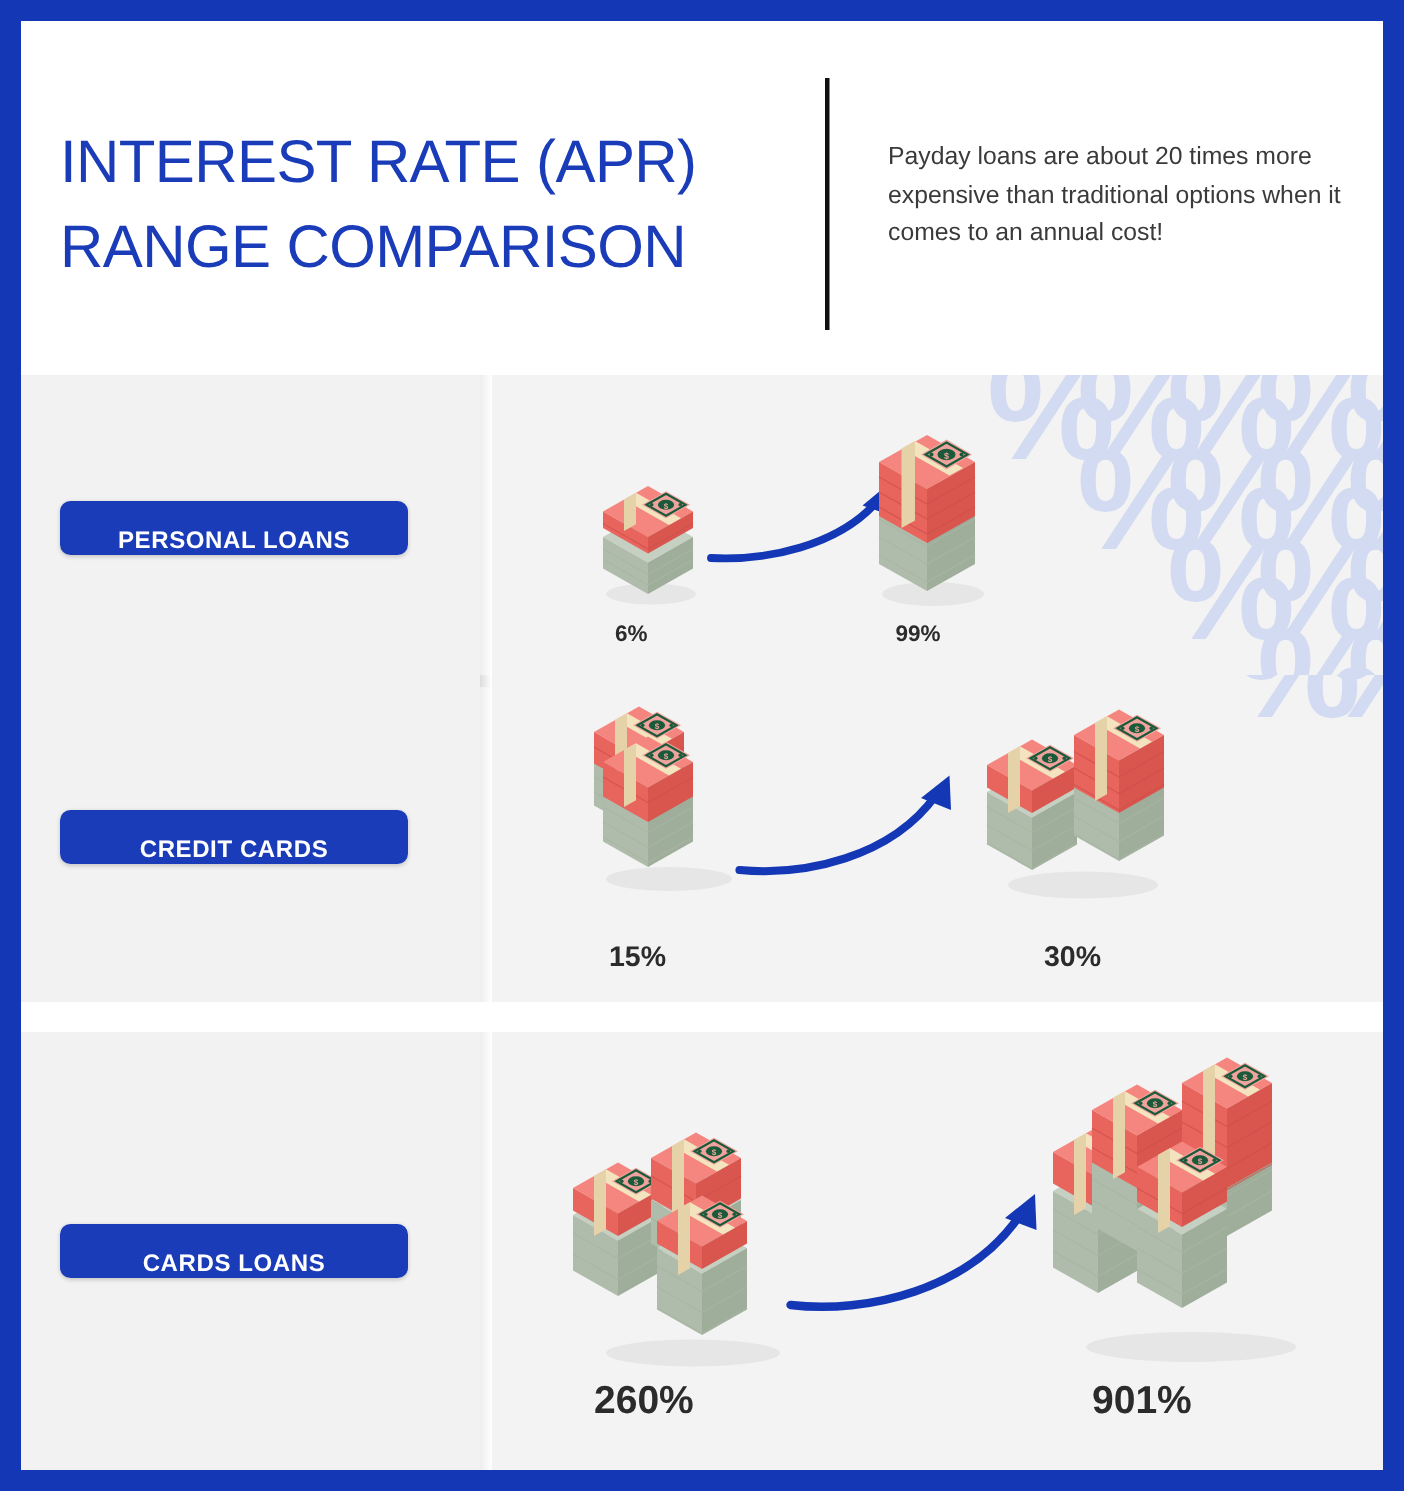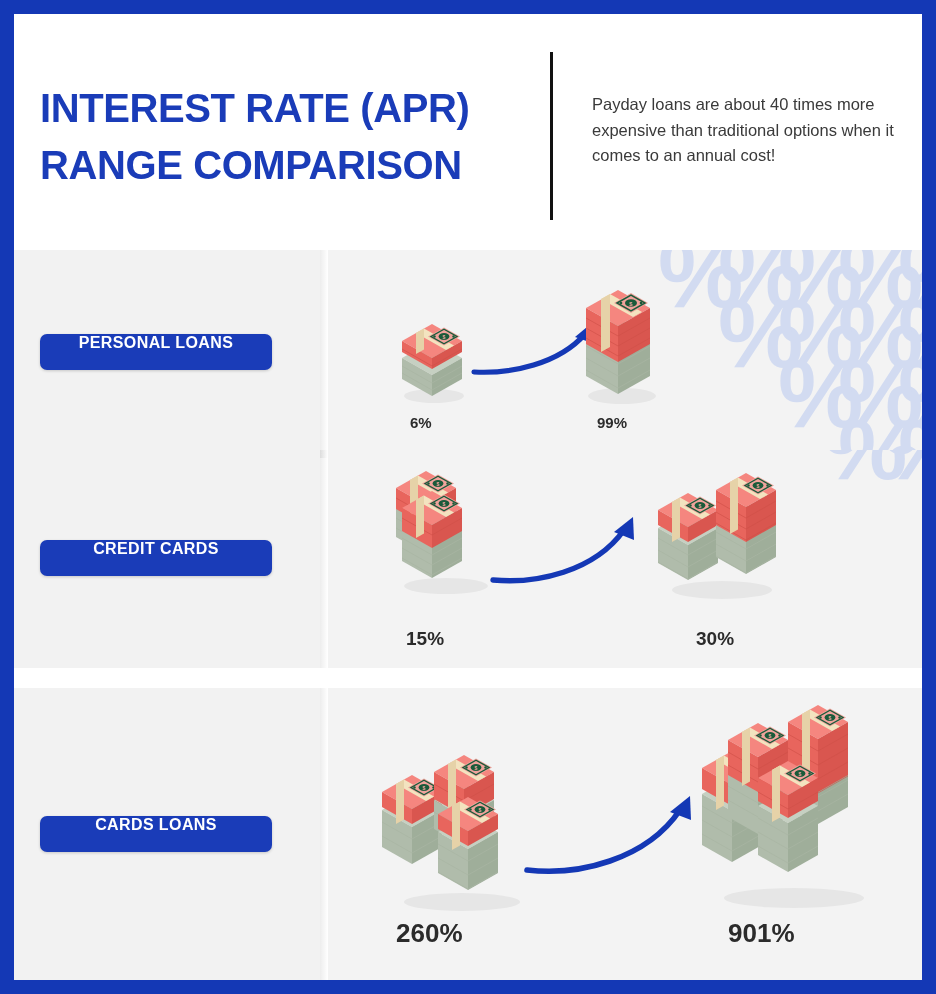--- a/index.html
+++ b/index.html
@@ -26,21 +26,21 @@
   #header {
     position:absolute; left:0; top:0; width:908px; height:236px;
     background:#ffffff;
   }
   #title {
     position:absolute;
     left:26px; top:66px;
     width:480px;
     color:#1a3cb8;
     font-size:40px;
-    font-weight:bold;
+    font-weight:normal;
     line-height:1.42;
     letter-spacing:-0.4px;
   }
   #title .tline { display:block; white-space:nowrap; }
   #header-rule {
     position:absolute;
     left:536px; top:38px;
     width:3px; height:168px;
     background:#111111;
   }
@@ -82,21 +82,21 @@
   .pill {
     position:absolute;
     left:26px;
     width:232px; height:36px;
     background:#1a3cb8;
     border-radius:7px;
     color:#ffffff;
     font-size:16px;
     font-weight:bold;
     letter-spacing:0.4px;
-    display:flex; align-items:flex-start; justify-content:center;
+    display:flex; align-items:flex-end; justify-content:center;
     box-shadow:0 1px 3px rgba(0,0,0,0.18);
   }
   .r1 .pill { top:84px; }
   .r2 .pill { top:90px; }
   .r3 .pill { top:128px; }
 
   
   #pct-bg {
     position:absolute; right:-18px; top:-10px;
     width:300px; height:280px;
@@ -140,21 +140,21 @@
 
 <div id="frame">
   <div id="canvas">
 
     <div id="header">
       <div id="title">
         <span class="tline">INTEREST RATE (APR)</span>
         <span class="tline">RANGE COMPARISON</span>
       </div>
       <div id="header-rule"></div>
-      <div id="subtitle">Payday loans are about 40 times more expensive than traditional options when it comes to an annual cost!</div>
+      <div id="subtitle">Payday loans are about 20 times more expensive than traditional options when it comes to an annual cost!</div>
     </div>
 
     <div id="grid">
 
       <div class="leftcol r1">
         <div class="pill">
           <span>PERSONAL LOANS</span>
         </div>
       </div>
 

